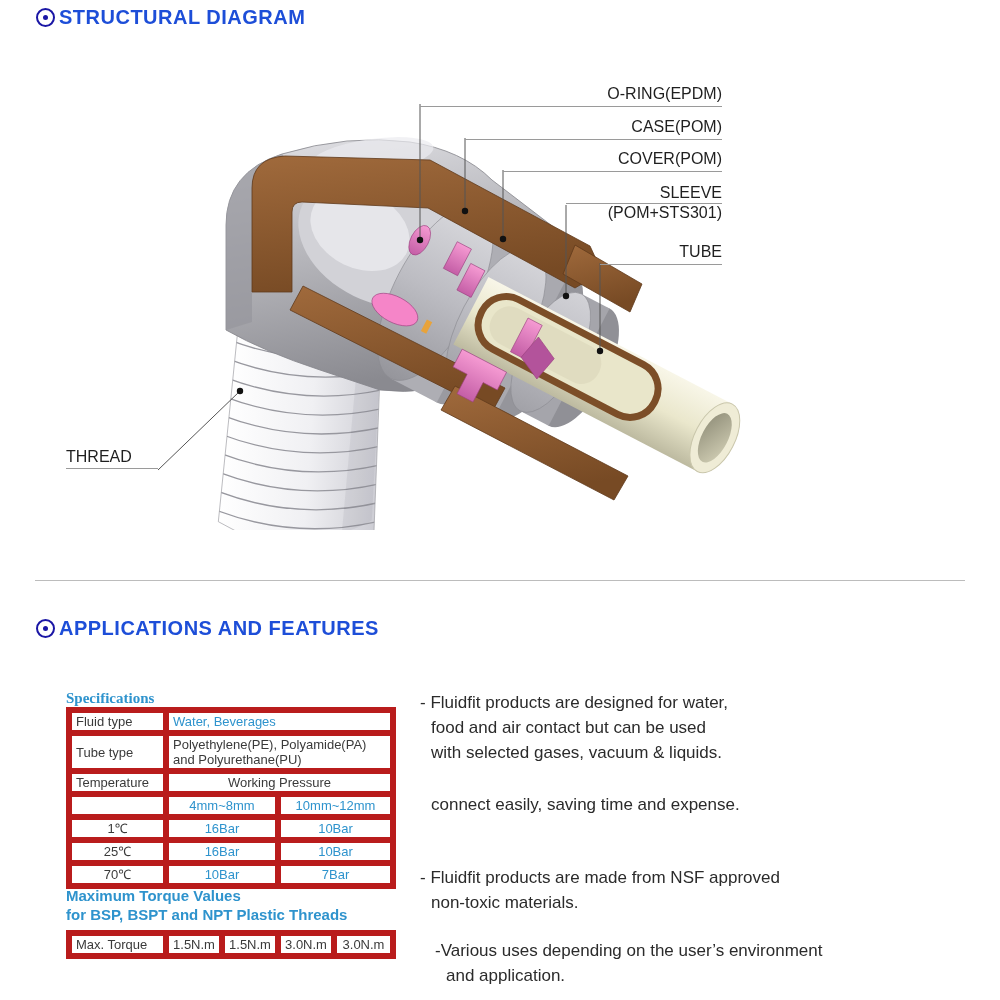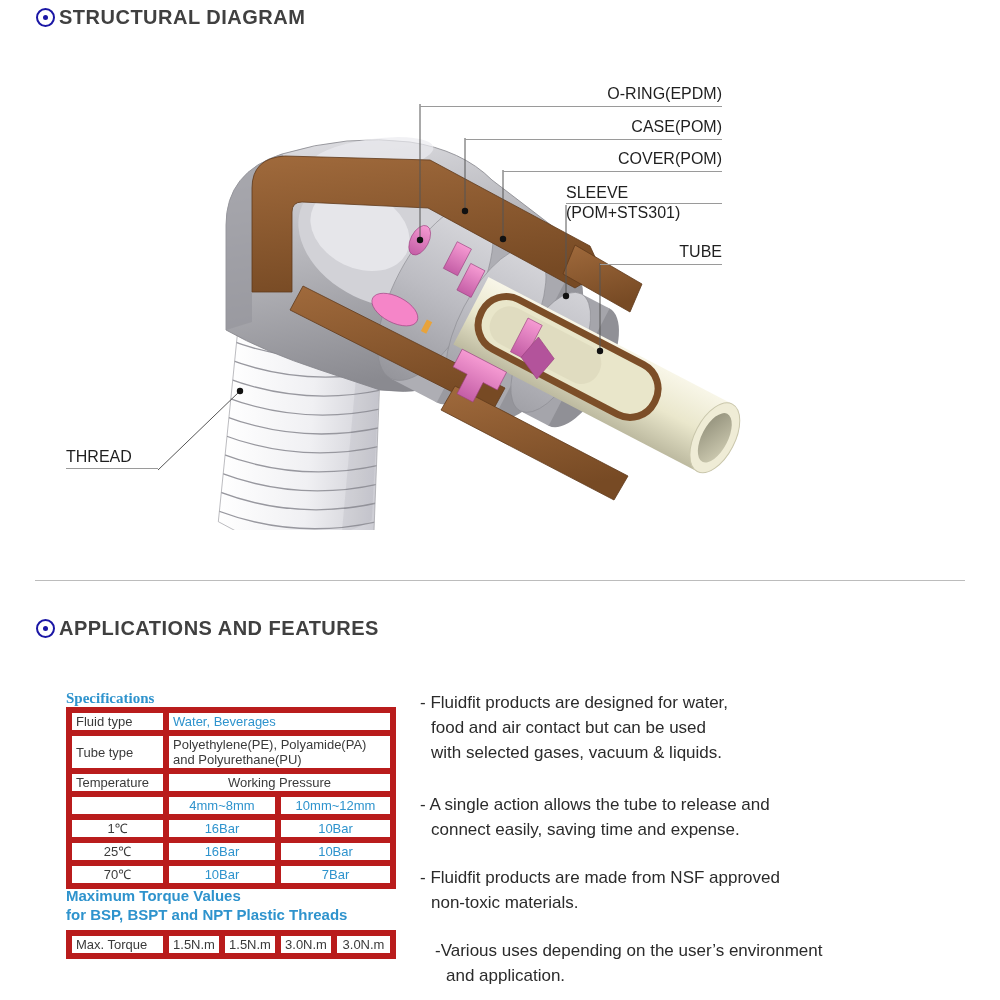--- a/index.html
+++ b/index.html
@@ -1,27 +1,27 @@
 <!DOCTYPE html>
 <html><head>
 <meta charset="utf-8">
 <style>
   html,body{margin:0;padding:0;background:#ffffff;}
   #page{position:relative;width:1000px;height:1000px;background:#ffffff;overflow:hidden;
         font-family:"Liberation Sans", sans-serif;color:#2f2f2f;}
   
   .section-head{position:absolute;display:flex;align-items:center;gap:4px;
-                color:#404040;font-size:20px;font-weight:bold;letter-spacing:0.5px;white-space:nowrap;}
+                color:#1d4ed8;font-size:20px;font-weight:bold;letter-spacing:0.5px;white-space:nowrap;}
   .bullseye{width:15px;height:15px;border:2.5px solid #1a16a5;border-radius:50%;
             display:inline-flex;align-items:center;justify-content:center;flex:0 0 auto;}
   .bullseye .dot{width:5px;height:5px;background:#1a16a5;border-radius:50%;}
   
   .dlabel{position:absolute;font-size:16px;color:#1f1f1f;text-align:right;
           border-bottom:1px solid #9a9a9a;padding-bottom:3px;white-space:nowrap;}
-  .dlabel2{position:absolute;font-size:16px;color:#1f1f1f;text-align:left;white-space:nowrap;}
+  .dlabel2{position:absolute;font-size:16px;color:#1f1f1f;text-align:right;white-space:nowrap;}
   .dlabel2 .l1{border-bottom:1px solid #9a9a9a;padding-bottom:1px;}
   .thread-label{position:absolute;font-size:16px;color:#1f1f1f;
                 border-bottom:1px solid #9a9a9a;padding-bottom:2px;white-space:nowrap;}
   
   .divider{position:absolute;left:35px;width:930px;height:0;border-top:1px solid #bcbcbc;}
   
   .tbl-head{position:absolute;color:#2e93cd;font-size:15px;font-weight:bold;white-space:nowrap;line-height:19px;}
   table.spec{position:absolute;border-collapse:collapse;table-layout:fixed;
              font-size:13px;color:#3a3a3a;}
   table.spec td{border:6px solid #b91c1c;padding:1px 4px;line-height:15px;}
@@ -264,21 +264,20 @@
   </tr>
 </tbody>
     </table>
 
 <div class="feature" style="top:690px;">
   <div>- Fluidfit products are designed for water,</div>
   <div class="cont">food and air contact but can be used</div>
   <div class="cont">with selected gases, vacuum &amp; liquids.</div>
 </div>
 <div class="feature" style="top:792px;">
-  <div>- A single action allows the tube to release and</div>
   <div class="cont">connect easily, saving time and expense.</div>
 </div>
 <div class="feature" style="top:865px;">
   <div>- Fluidfit products are made from NSF approved</div>
   <div class="cont">non-toxic materials.</div>
 </div>
 <div class="feature" style="top:938px;left:435px;">
   <div>-Various uses depending on the user’s environment</div>
   <div class="cont">and application.</div>
 </div>

